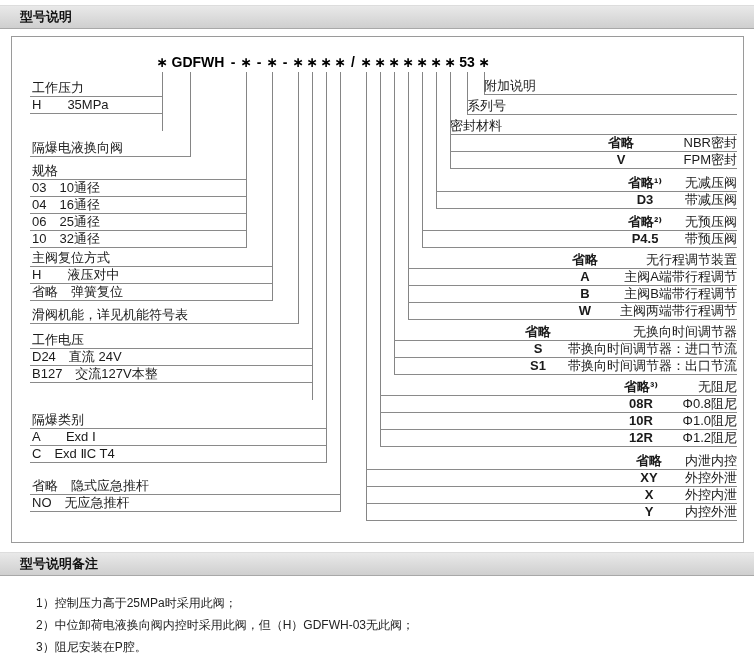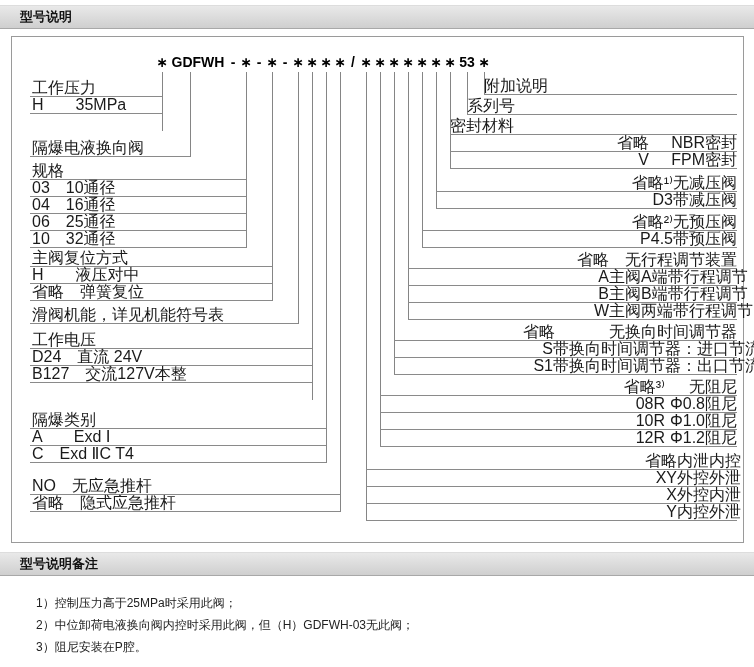--- a/index.html
+++ b/index.html
@@ -18,27 +18,27 @@
     position:absolute; left:11px; top:36px; width:731px; height:505px;
     border:1px solid #9a9a9a; background:#ffffff;
   }
   .code-seg {
     position:absolute; top:54px; height:17px; line-height:17px;
     text-align:center; font-size:14px; font-weight:bold; color:#000;
   }
   .riser { position:absolute; width:1px; background:#858585; }
   .lgroup, .rgroup { position:absolute; }
   .row {
-    height:17px; line-height:16px; font-size:16px; color:#1a1a1a;
+    height:17px; line-height:16px; font-size:13px; color:#1a1a1a;
     border-bottom:1px solid #8a8a8a; box-sizing:border-box; white-space:nowrap;
   }
   .lgroup .row { text-align:left; padding-left:2px; }
   .rlabel { text-align:left; padding-right:1px; }
   .rrow { display:flex; justify-content:flex-end; }
-  .code-cell { display:inline-block; text-align:right; }
+  .code-cell { display:inline-block; text-align:center;font-weight:bold; }
   .desc-cell { display:inline-block; text-align:right; }
   .notes { position:absolute; left:36px; top:592px; }
   .note-line { font-size:12px; line-height:22px; color:#222; white-space:nowrap; }
 </style>
 </head>
 <body>
 
 <div class="page">
 
   <div class="section-bar" style="top:5px">
@@ -121,22 +121,22 @@
     <div class="row">B127　交流127V本整</div>
   </div>
 
   <div class="lgroup" style="left:30px;top:412px;width:296px">
     <div class="row">隔爆类别</div>
     <div class="row">A　　Exd Ⅰ</div>
     <div class="row">C　Exd ⅡC T4</div>
   </div>
 
   <div class="lgroup" style="left:30px;top:478px;width:310px">
+    <div class="row">省略　隐式应急推杆</div>
     <div class="row">NO　无应急推杆</div>
-    <div class="row">省略　隐式应急推杆</div>
   </div>
 
   <div class="rgroup" style="left:484px;top:78px;width:253px">
     <div class="row rlabel">附加说明</div>
   </div>
 
   <div class="rgroup" style="left:467px;top:98px;width:270px">
     <div class="row rlabel">系列号</div>
   </div>
 

